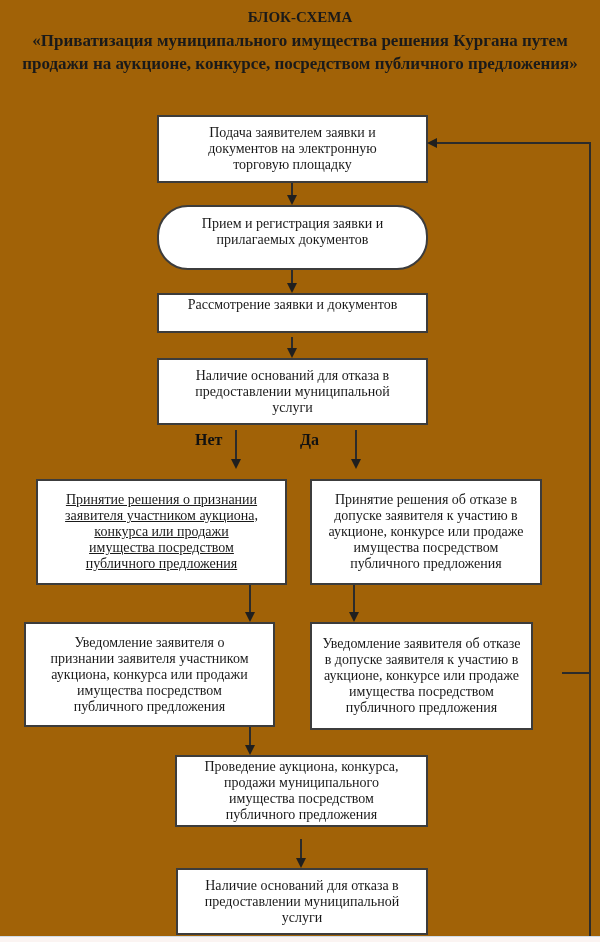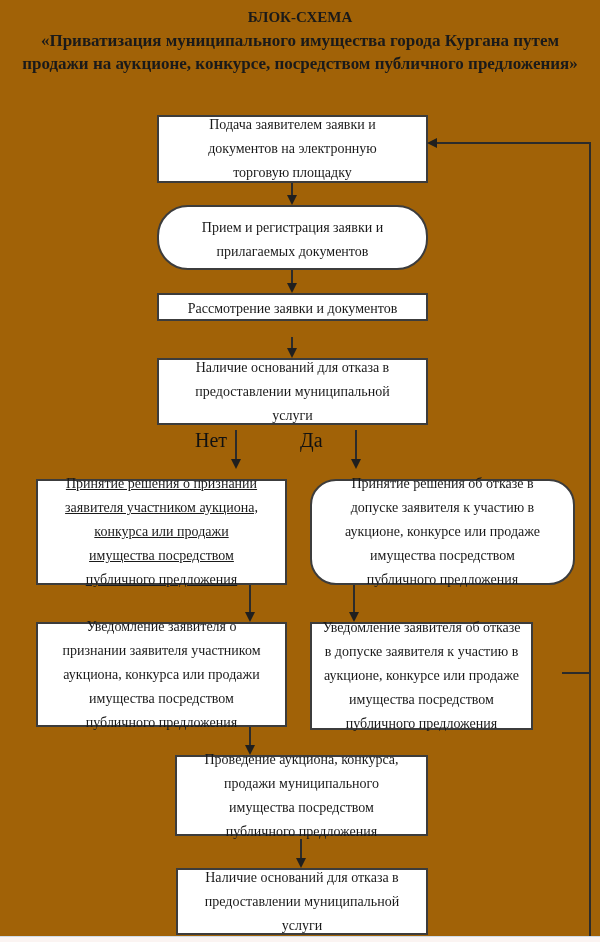--- a/index.html
+++ b/index.html
@@ -7,83 +7,83 @@
     position:relative;width:600px;height:942px;background:#a16207;
     font-family:"Liberation Serif","DejaVu Serif",serif;color:#1a1a1a;
     overflow:hidden;
   }
   .title-wrap{position:absolute;left:0;top:6px;width:600px;text-align:center;}
   .t-line{font-weight:bold;font-size:15px;line-height:22px;}
   .t-sub{font-weight:bold;font-size:17px;line-height:23px;white-space:pre-line;max-width:560px;margin:1px auto 0;}
   .fbox{
     position:absolute;box-sizing:border-box;border:2px solid #3c3c3c;background:#ffffff;
     display:flex;align-items:center;justify-content:center;text-align:center;
-    font-size:14px;line-height:24px;white-space:pre-line;padding:2px 6px;
+    font-size:14px;line-height:16px;white-space:pre-line;padding:2px 6px;
   }
   .v-line{position:absolute;width:2px;background:#2b2b2b;}
   .h-line{position:absolute;height:2px;background:#2b2b2b;}
   .arr-down{position:absolute;width:0;height:0;
     border-left:5px solid transparent;border-right:5px solid transparent;
     border-top:10px solid #1f1f1f;}
   .arr-left{position:absolute;width:0;height:0;
     border-top:5px solid transparent;border-bottom:5px solid transparent;
     border-right:10px solid #1f1f1f;}
-  .branch-label{position:absolute;font-size:20px;line-height:18px;color:#111111;}
+  .branch-label{position:absolute;font-size:16px;line-height:18px;color:#111111;font-weight:bold;}
   .scan-line{position:absolute;left:0;width:600px;height:1px;background:#cfdce8;}
   .scan-band{position:absolute;left:0;width:600px;height:5px;background:#fbf4f2;}
 </style>
 </head>
 <body>
 
 <div class="canvas">
 
   <div class="title-wrap">
     <div class="t-line">БЛОК-СХЕМА</div>
-    <div class="t-sub">«Приватизация муниципального имущества города Кургана путем
+    <div class="t-sub">«Приватизация муниципального имущества решения Кургана путем
 продажи на аукционе, конкурсе, посредством публичного предложения»</div>
   </div>
 
   <div class="fbox" style="left:157px;top:115px;width:271px;height:68px;">Подача заявителем заявки и
 документов на электронную
 торговую площадку</div>
 
   <div class="fbox" style="left:157px;top:205px;width:271px;height:65px;align-items:flex-start;padding-top:9px;border-radius:31px;">Прием и регистрация заявки и
 прилагаемых документов</div>
 
-  <div class="fbox" style="left:157px;top:293px;width:271px;height:28px;align-items:flex-start;">Рассмотрение заявки и документов</div>
+  <div class="fbox" style="left:157px;top:293px;width:271px;height:40px;align-items:flex-start;">Рассмотрение заявки и документов</div>
 
   <div class="fbox" style="left:157px;top:358px;width:271px;height:67px;">Наличие оснований для отказа в
 предоставлении муниципальной
 услуги</div>
 
   <div class="fbox" style="left:36px;top:479px;width:251px;height:106px;text-decoration:underline;">Принятие решения о признании
 заявителя участником аукциона,
 конкурса или продажи
 имущества посредством
 публичного предложения</div>
 
-  <div class="fbox" style="left:310px;top:479px;width:265px;height:106px;border-radius:26px;">Принятие решения об отказе в
+  <div class="fbox" style="left:310px;top:479px;width:232px;height:106px;">Принятие решения об отказе в
 допуске заявителя к участию в
 аукционе, конкурсе или продаже
 имущества посредством
 публичного предложения</div>
 
-  <div class="fbox" style="left:36px;top:622px;width:251px;height:105px;">Уведомление заявителя о
+  <div class="fbox" style="left:24px;top:622px;width:251px;height:105px;">Уведомление заявителя о
 признании заявителя участником
 аукциона, конкурса или продажи
 имущества посредством
 публичного предложения</div>
 
   <div class="fbox" style="left:310px;top:622px;width:223px;height:108px;">Уведомление заявителя об отказе
 в допуске заявителя к участию в
 аукционе, конкурсе или продаже
 имущества посредством
 публичного предложения</div>
 
-  <div class="fbox" style="left:175px;top:755px;width:253px;height:81px;">Проведение аукциона, конкурса,
+  <div class="fbox" style="left:175px;top:755px;width:253px;height:72px;">Проведение аукциона, конкурса,
 продажи муниципального
 имущества посредством
 публичного предложения</div>
 
   <div class="fbox" style="left:176px;top:868px;width:252px;height:67px;">Наличие оснований для отказа в
 предоставлении муниципальной
 услуги</div>
 
   <div class="branch-label" style="left:195px;top:431px;">Нет</div>
   <div class="branch-label" style="left:300px;top:431px;">Да</div>

